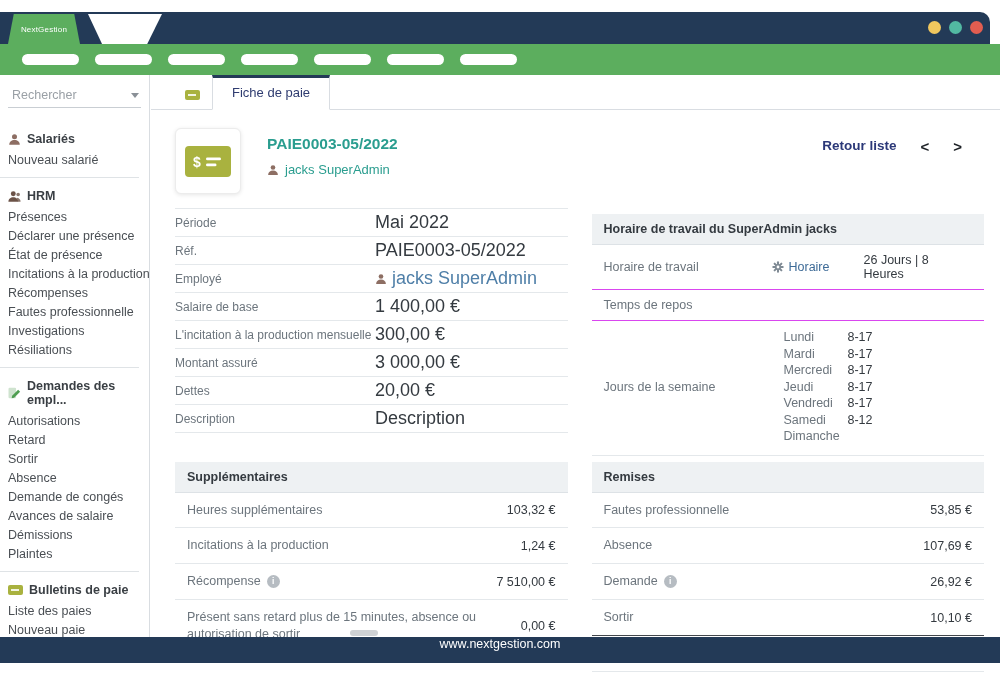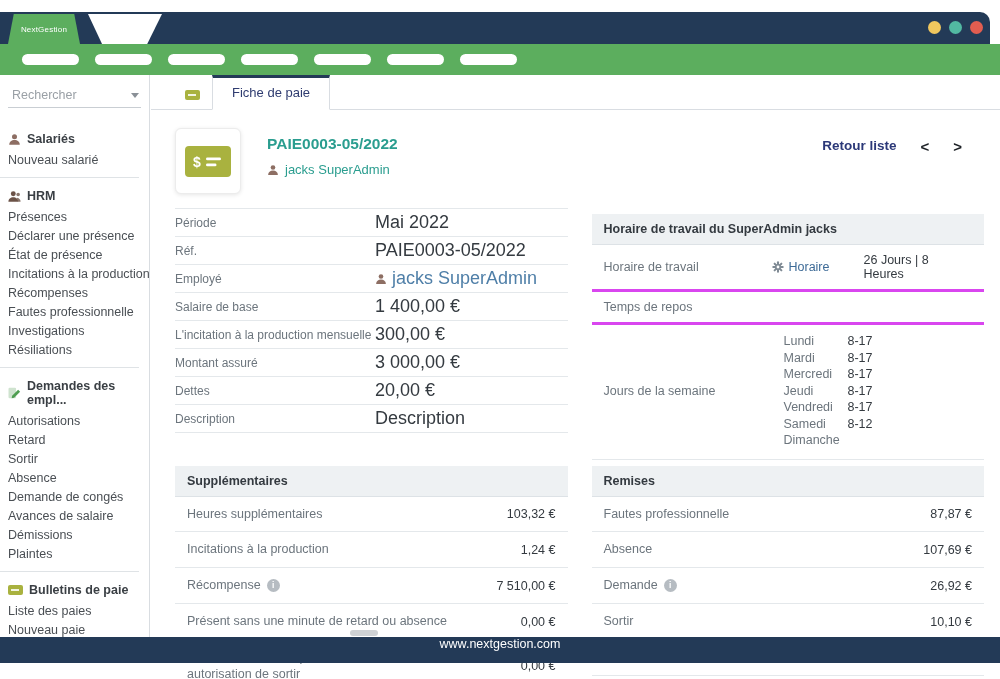--- a/index.html
+++ b/index.html
@@ -86,21 +86,21 @@
   .plabel { color:#6c757d; max-width:305px; display:flex; align-items:center; line-height:1.35; }
   .pvalue { color:#343a40; white-space:nowrap; margin-left:12px; }
   .total-row { border-top:1px solid #43484d; border-bottom:1px solid #e4e8eb; }
   .total-row .plabel { color:#212529; font-weight:bold; }
   .total-row .pvalue { color:#2a9d8f; font-weight:bold; }
   .info { width:13px; height:13px; border-radius:50%; background:#b6bcc2; color:#fff;
     font-size:8.5px; font-weight:bold; display:inline-flex; align-items:center;
     justify-content:center; margin-left:6px; flex:none; cursor:pointer; }
   
   .schedule { margin-top:6px; }
-  .srow { display:flex; padding:8px 12px; border-bottom:3px solid #d946ef;
+  .srow { display:flex; padding:8px 12px; border-bottom:1px solid #d946ef;
     font-size:12.5px; align-items:center; }
   .slabel { width:168px; flex:none; color:#6c757d; }
   .slink { width:92px; flex:none; color:#3e6b97; display:flex; align-items:center;
     gap:5px; cursor:pointer; }
   .svalue { color:#343a40; }
   .week { display:flex; padding:8px 12px 10px; border-bottom:1px solid #e4e8eb; font-size:12.5px; }
   .week .wlabel { width:180px; flex:none; color:#6c757d; align-self:center; }
   .dayrow { display:flex; line-height:16.5px; }
   .dayname { width:64px; color:#6c757d; }
   .dayhours { color:#343a40; }
@@ -349,36 +349,32 @@
           <span class="plabel">Incitations à la production</span>
           <span class="pvalue">1,24 €</span>
         </div>
         <div class="prow">
           <span class="plabel">
             <span>Récompense</span>
             <span class="info">i</span>
           </span>
           <span class="pvalue">7 510,00 €</span>
         </div>
-        <div class="prow">
-          <span class="plabel">Présent sans une minute de retard ou absence</span>
-          <span class="pvalue">0,00 €</span>
-        </div>
         <div class="prow last">
           <span class="plabel">Présent sans retard plus de 15 minutes, absence ou autorisation de sortir</span>
           <span class="pvalue">0,00 €</span>
         </div>
 
       </div>
 
       <div class="panel">
         <div class="panel-head">Remises</div>
         <div class="prow">
           <span class="plabel">Fautes professionnelle</span>
-          <span class="pvalue">87,87 €</span>
+          <span class="pvalue">53,85 €</span>
         </div>
         <div class="prow">
           <span class="plabel">Absence</span>
           <span class="pvalue">107,69 €</span>
         </div>
         <div class="prow">
           <span class="plabel">
             <span>Demande</span>
             <span class="info">i</span>
           </span>

